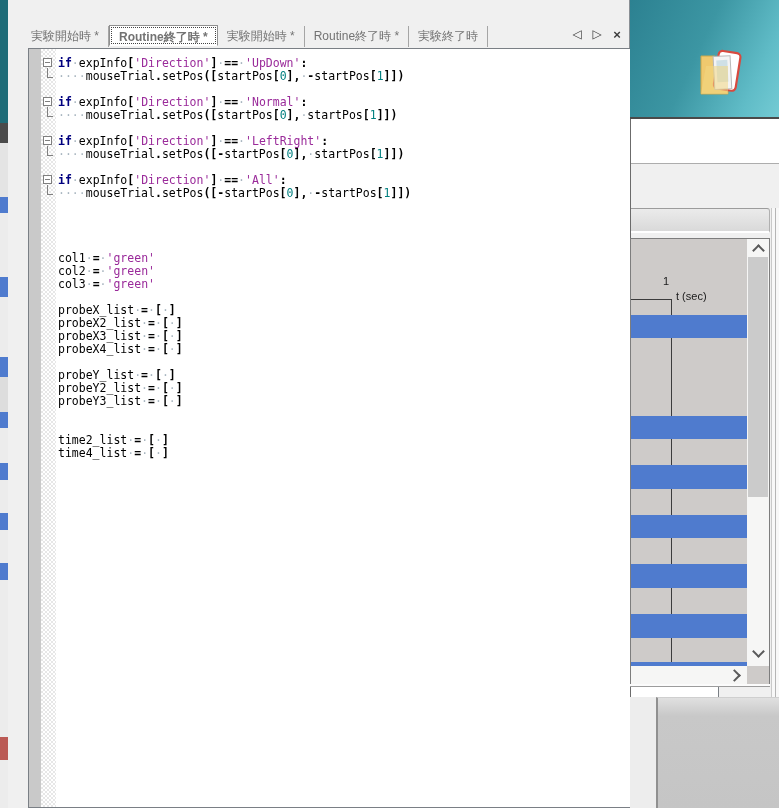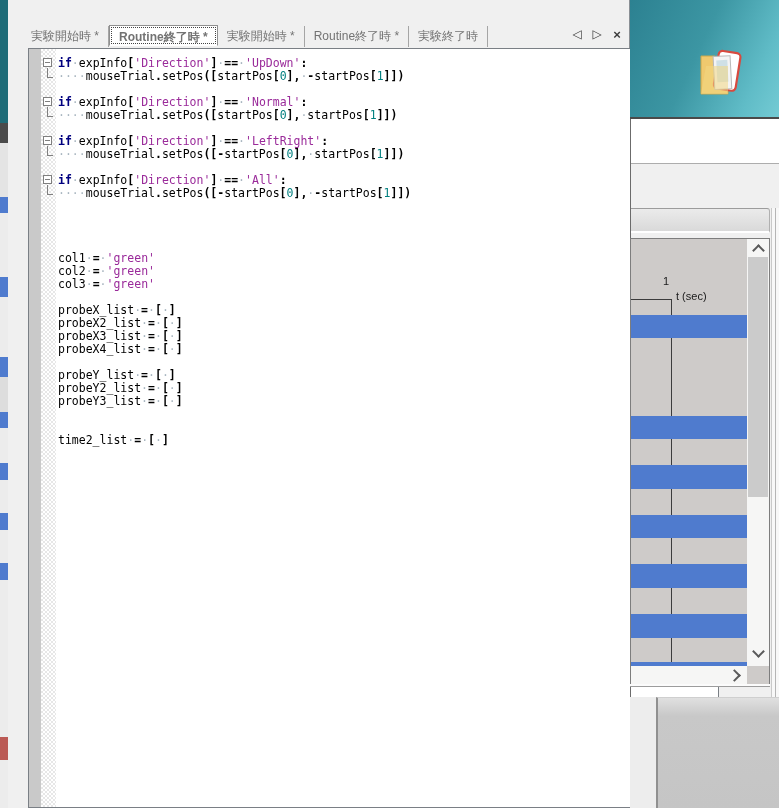--- a/index.html
+++ b/index.html
@@ -234,20 +234,21 @@
           <div class="code-line"><span class="tk-i">probeX2_list</span><span class="tk-w">·</span><span class="tk-o">=</span><span class="tk-w">·</span><span class="tk-o">[</span><span class="tk-w">·</span><span class="tk-o">]</span></div>
           <div class="code-line"><span class="tk-i">probeX3_list</span><span class="tk-w">·</span><span class="tk-o">=</span><span class="tk-w">·</span><span class="tk-o">[</span><span class="tk-w">·</span><span class="tk-o">]</span></div>
           <div class="code-line"><span class="tk-i">probeX4_list</span><span class="tk-w">·</span><span class="tk-o">=</span><span class="tk-w">·</span><span class="tk-o">[</span><span class="tk-w">·</span><span class="tk-o">]</span></div>
           <div class="code-line"></div>
           <div class="code-line"><span class="tk-i">probeY_list</span><span class="tk-w">·</span><span class="tk-o">=</span><span class="tk-w">·</span><span class="tk-o">[</span><span class="tk-w">·</span><span class="tk-o">]</span></div>
           <div class="code-line"><span class="tk-i">probeY2_list</span><span class="tk-w">·</span><span class="tk-o">=</span><span class="tk-w">·</span><span class="tk-o">[</span><span class="tk-w">·</span><span class="tk-o">]</span></div>
           <div class="code-line"><span class="tk-i">probeY3_list</span><span class="tk-w">·</span><span class="tk-o">=</span><span class="tk-w">·</span><span class="tk-o">[</span><span class="tk-w">·</span><span class="tk-o">]</span></div>
           <div class="code-line"></div>
           <div class="code-line"></div>
           <div class="code-line"><span class="tk-i">time2_list</span><span class="tk-w">·</span><span class="tk-o">=</span><span class="tk-w">·</span><span class="tk-o">[</span><span class="tk-w">·</span><span class="tk-o">]</span></div>
+          <div class="code-line"><span class="tk-i">time4_list</span><span class="tk-w">·</span><span class="tk-o">=</span><span class="tk-w">·</span><span class="tk-o">[</span><span class="tk-w">·</span><span class="tk-o">]</span></div>
         </div>
     </div>
   </div>
 
   <div id="desktop">
     <div id="folder">
       <svg width="56" height="52" viewBox="0 0 56 52">
         <path d="M7 10 L21 10 L24 14 L34 14 L34 48 L7 48 Z" fill="#efc96e" stroke="#c9a84c" stroke-width="1"></path>
         <g transform="rotate(9 34 26)">
           <rect x="22" y="6" width="22" height="38" rx="4" fill="#ffffff" stroke="#d84a3f" stroke-width="2.2"></rect>

